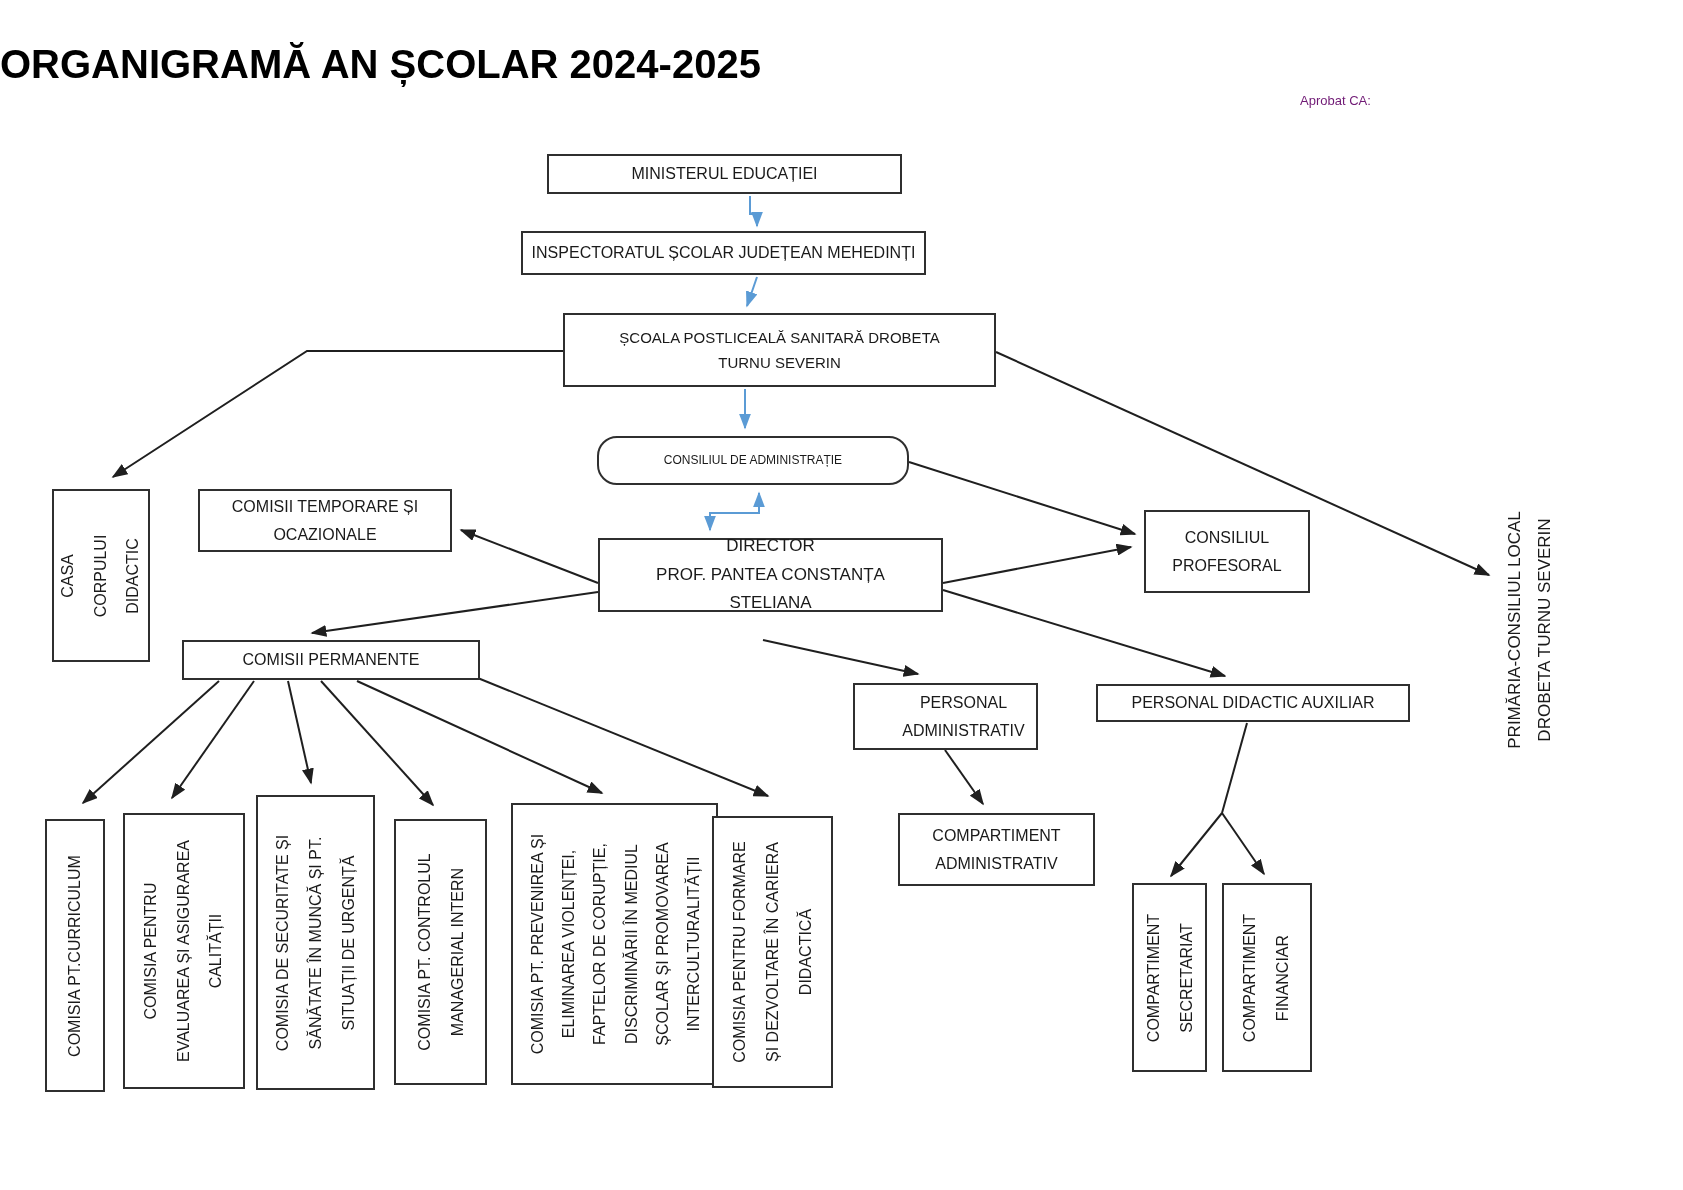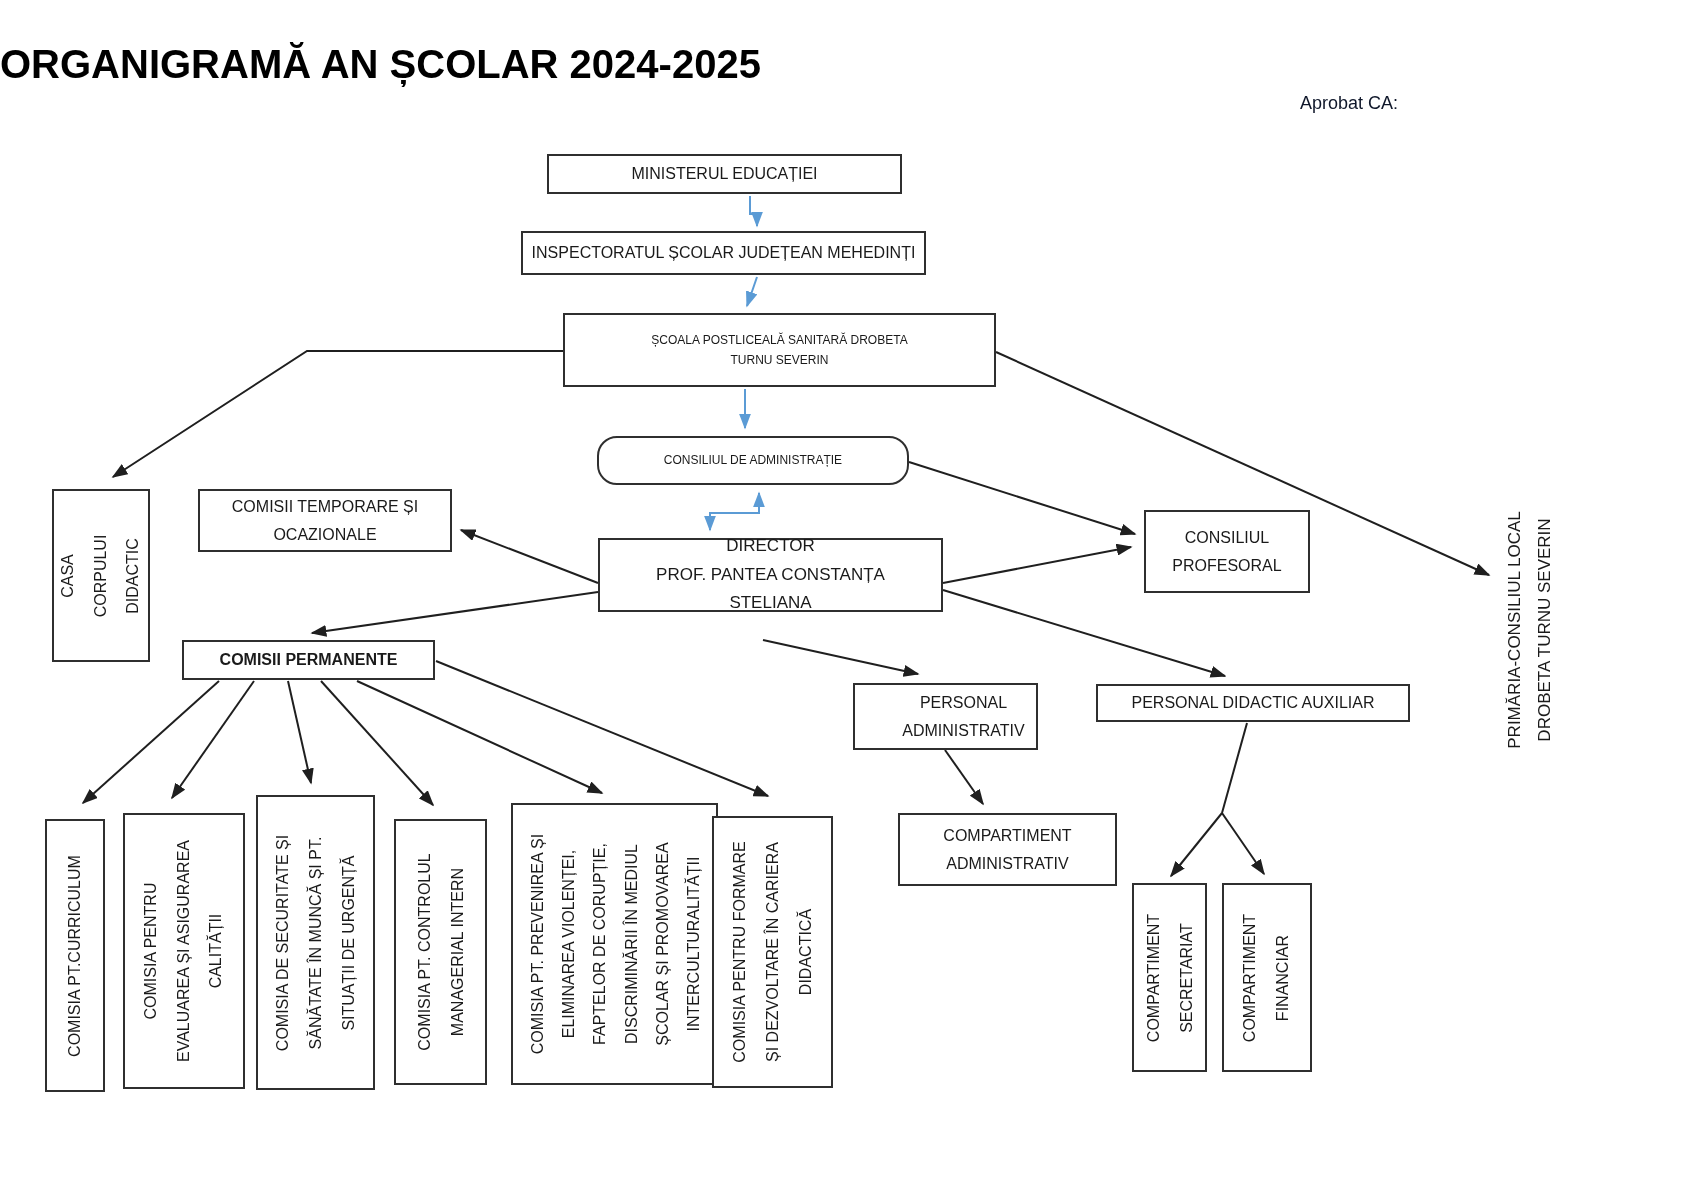--- a/index.html
+++ b/index.html
@@ -1,20 +1,20 @@
 <!DOCTYPE html>
 <html><head>
 <meta charset="utf-8">
 <style>
   html,body{margin:0;padding:0;background:#ffffff;}
   #page{position:relative;width:1683px;height:1190px;background:#ffffff;overflow:hidden;
         font-family:"Liberation Sans","DejaVu Sans",sans-serif;color:#1a1a1a;}
   #title{position:absolute;left:0;top:42px;width:1683px;
          font-size:40px;font-weight:bold;letter-spacing:0px;color:#000;}
-  #approval{position:absolute;left:1300px;top:93px;font-size:18px;color:#0f172a;}
+  #approval{position:absolute;left:1300px;top:93px;font-size:13px;color:#701a75;}
   #lines{position:absolute;left:0;top:0;width:1683px;height:1190px;}
   .node{position:absolute;background:#fff;border:2px solid #2f2f2f;
         display:flex;align-items:center;justify-content:center;text-align:center;
         font-size:16px;line-height:1.7;box-sizing:border-box;}
   .lbl{white-space:pre-line;}
   .vert{overflow:visible;}
   .vert .rot{position:absolute;left:50%;top:50%;transform:translate(-50%,-50%) rotate(-90deg);
         display:flex;align-items:center;justify-content:center;text-align:center;
         line-height:2.05;}
   .noborder{border:none;background:transparent;}
@@ -68,21 +68,21 @@
   </svg>
 
   <div class="node" style="left:547px;top:154px;width:355px;height:40px;">
     <span class="lbl">MINISTERUL EDUCAȚIEI</span>
   </div>
 
   <div class="node" style="left:521px;top:231px;width:405px;height:44px;">
     <span class="lbl">INSPECTORATUL ȘCOLAR JUDEȚEAN MEHEDINȚI</span>
   </div>
 
-  <div class="node" style="left:563px;top:313px;width:433px;height:74px;font-size:12px;">
+  <div class="node" style="left:563px;top:313px;width:433px;height:74px;font-size:15px;">
     <span class="lbl">ȘCOALA POSTLICEALĂ SANITARĂ DROBETA
 TURNU SEVERIN</span>
   </div>
 
   <div class="node" style="left:597px;top:436px;width:312px;height:49px;font-size:12px;border-radius:20px;">
     <span class="lbl">CONSILIUL DE ADMINISTRAȚIE</span>
   </div>
 
   <div class="node" style="left:598px;top:538px;width:345px;height:74px;font-size:17px;">
     <span class="lbl">DIRECTOR
@@ -93,34 +93,34 @@
   <div class="node" style="left:198px;top:489px;width:254px;height:63px;">
     <span class="lbl">COMISII TEMPORARE ȘI
 OCAZIONALE</span>
   </div>
 
   <div class="node" style="left:1144px;top:510px;width:166px;height:83px;">
     <span class="lbl">CONSILIUL
 PROFESORAL</span>
   </div>
 
-  <div class="node" style="left:182px;top:640px;width:253px;height:40px;font-weight:bold;">
+  <div class="node" style="left:182px;top:640px;width:298px;height:40px;">
     <span class="lbl">COMISII PERMANENTE</span>
   </div>
 
   <div class="node" style="left:853px;top:683px;width:185px;height:67px;padding-left:36px;">
     <span class="lbl">PERSONAL
 ADMINISTRATIV</span>
   </div>
 
   <div class="node" style="left:1096px;top:684px;width:314px;height:38px;text-align:center;">
     <span class="lbl">PERSONAL DIDACTIC AUXILIAR</span>
   </div>
 
-  <div class="node" style="left:898px;top:813px;width:219px;height:73px;">
+  <div class="node" style="left:898px;top:813px;width:197px;height:73px;">
     <span class="lbl">COMPARTIMENT
 ADMINISTRATIV</span>
   </div>
 
   <div class="node vert" style="left:52px;top:489px;width:98px;height:173px;">
     <div class="rot" style="width:167px;height:92px;">
       <span class="lbl">CASA
 CORPULUI
 DIDACTIC</span>
     </div>

